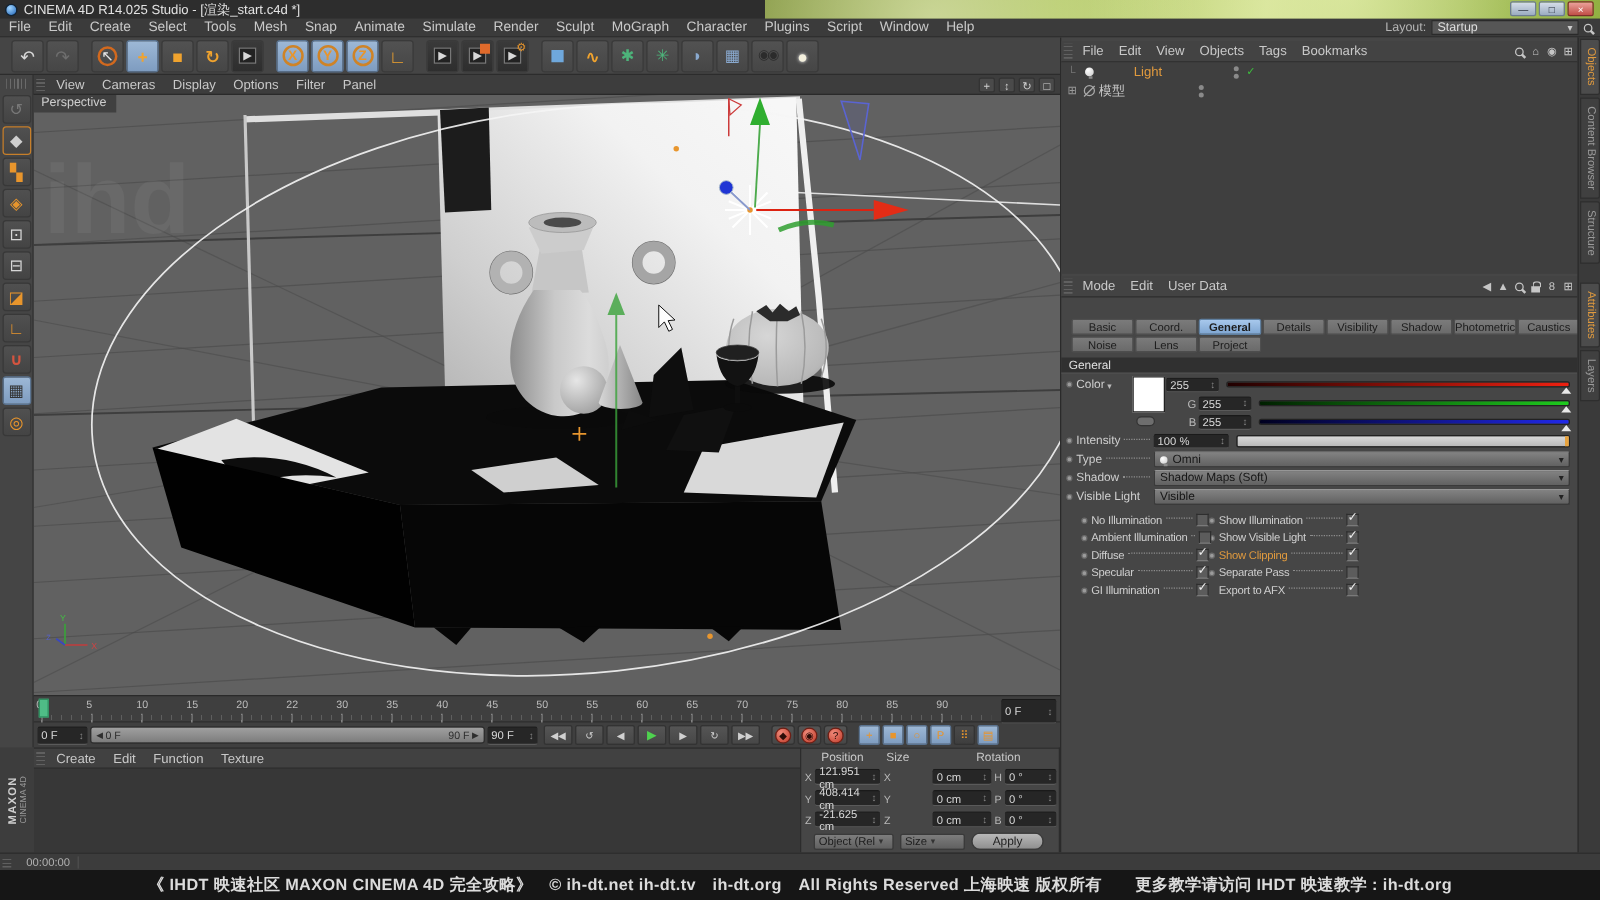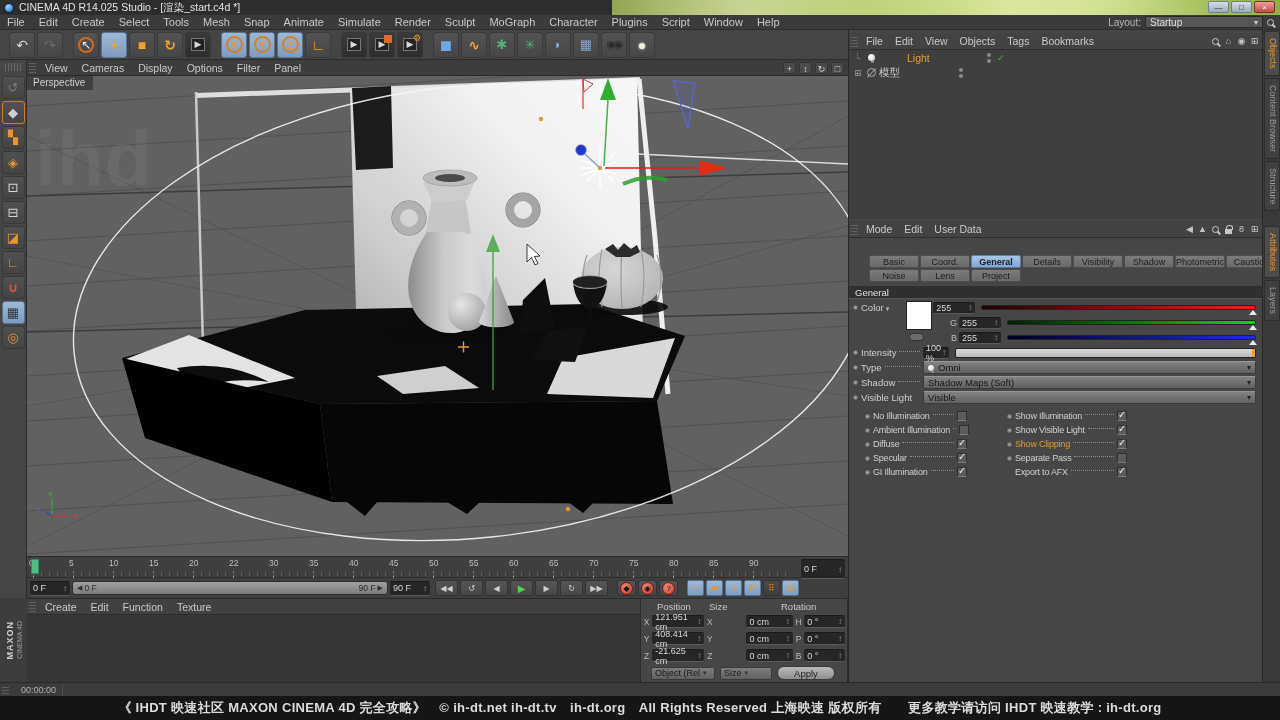--- a/index.html
+++ b/index.html
@@ -168,21 +168,21 @@
   .om-name.plain { color:#c8c8c8; }
   .om-dots { margin-left:10px; display:flex; flex-direction:column; gap:2px; }
   .om-dots i { width:4px; height:4px; border-radius:50%; background:#8a8a8a; }
   .om-tag { margin-left:6px; color:#3dbb3d; font-size:9px; }
   .nullico { width:9px; height:9px; border:1px solid #aaa; border-radius:50%; position:relative; }
   .nullico::after{ content:""; position:absolute; left:3px; top:-2px; width:1px; height:12px; background:#aaa; transform:rotate(45deg); }
 
   .am-menu { position:absolute; left:0; top:191px; width:100%; }
   .am-title { position:absolute; left:0; top:208px; width:100%; height:16px; display:flex; align-items:center; gap:5px;
     padding-left:5px; background:#4a4a4a; border-bottom:1px solid #3a3a3a; font-size:10.5px; color:#ddd; }
-  .am-tabs { position:absolute; left:20px; top:225px; width:410px; display:flex; flex-wrap:wrap; gap:1px; }
+  .am-tabs { position:absolute; left:8px; top:225px; width:410px; display:flex; flex-wrap:wrap; gap:1px; }
   .amtab { width:50px; height:13px; background:linear-gradient(#7b7b7b,#6a6a6a); border:1px solid #4e4e4e; border-radius:2px;
     font-size:9px; color:#1c1c1c; text-align:center; line-height:12px; overflow:hidden; }
   .amtab.on { background:linear-gradient(#a7c8ec,#7fa6d2); border-color:#5f7f9f; font-weight:bold; }
   .am-section { position:absolute; left:0; top:256px; width:100%; height:13px; background:#303030;
     color:#e0e0e0; font-size:9.5px; padding-left:6px; line-height:13px; border-bottom:1px solid #555; }
   .am-rows { position:absolute; left:0; top:270px; width:100%; }
   .arow { display:flex; align-items:center; height:15px; padding:0 6px 0 4px; position:relative; }
   .pdot { width:5px; height:5px; border-radius:50%; background:#9b9b9b; border:1px solid #6a6a6a; margin-right:3px; flex:none; }
   .albl { font-size:9.5px; color:#cfcfcf; white-space:nowrap; }
   .albl.hl { color:#e09a3e; }
@@ -191,31 +191,31 @@
   .pickbtn { position:absolute; left:60px; top:3px; width:15px; height:8px; border-radius:4px; background:#6e6e6e; border:1px solid #333; }
   .chlbl { width:10px; font-size:9px; color:#bbb; text-align:right; margin-right:2px; }
   .chfld { width:42px; height:12px; flex:none; }
   .chslider { flex:1; height:5px; border-radius:2px; border:1px solid #222; margin-left:6px; position:relative; }
   .chslider::after { content:""; position:absolute; right:-2px; bottom:-6px; border-left:4px solid transparent;
     border-right:4px solid transparent; border-bottom:5px solid #e8e8e8; }
   .chslider.red { background:linear-gradient(90deg,#200000,#ef2010); }
   .chslider.green { background:linear-gradient(90deg,#002000,#1ecb1e); }
   .chslider.blue { background:linear-gradient(90deg,#000020,#2028e8); }
   .colorrows { position:relative; }
-  .ifld { width:26px; height:12px; flex:none; }
+  .ifld { width:60px; height:12px; flex:none; }
   .islider { flex:1; height:10px; margin-left:6px; border:1px solid #222; border-radius:2px;
     background:linear-gradient(#d9d9d9,#b9b9b9); position:relative; }
   .islider::after { content:""; position:absolute; right:0; top:0; width:3px; height:100%; background:#e8a33d; }
   .addd { flex:1; height:13px; background:linear-gradient(#828282,#616161); border:1px solid #3a3a3a; border-top-color:#969696;
     border-radius:2px; font-size:9.5px; color:#161616; display:flex; align-items:center; padding:0 4px; gap:4px; }
   .addd .dda { margin-left:auto; font-size:8px; color:#222; }
   .lblcol { width:62px; flex:none; display:flex; align-items:center; }
   .checkzone { display:flex; padding:4px 0 0 16px; }
   .ckcol { display:flex; flex-direction:column; }
-  .ckcol.c1 { width:102px; } .ckcol.c2 { width:120px;margin-left:40px; }
+  .ckcol.c1 { width:102px; } .ckcol.c2 { width:120px; }
   .ckrow { display:flex; align-items:center; height:14px; }
   .ckrow .albl { font-size:9px; letter-spacing:-.2px; }
   .cbx { width:10px; height:10px; background:#5c5c5c; border:1px solid #2e2e2e; border-bottom-color:#7a7a7a; flex:none; position:relative; }
   .cbx .ck { display:none; position:absolute; left:0; top:-3px; color:#efefef; font-size:10px; }
   .cbx.on .ck { display:block; }
   .pdot.hide { visibility:hidden; }
 
   
   .edgetabs { position:absolute; left:1262px; top:30px; width:18px; height:652px; background:#3a3a3a; border-left:1px solid #2a2a2a; }
   .etab { writing-mode:vertical-rl; font-size:9px; color:#9a9a9a; background:#404040; border:1px solid #2e2e2e;

